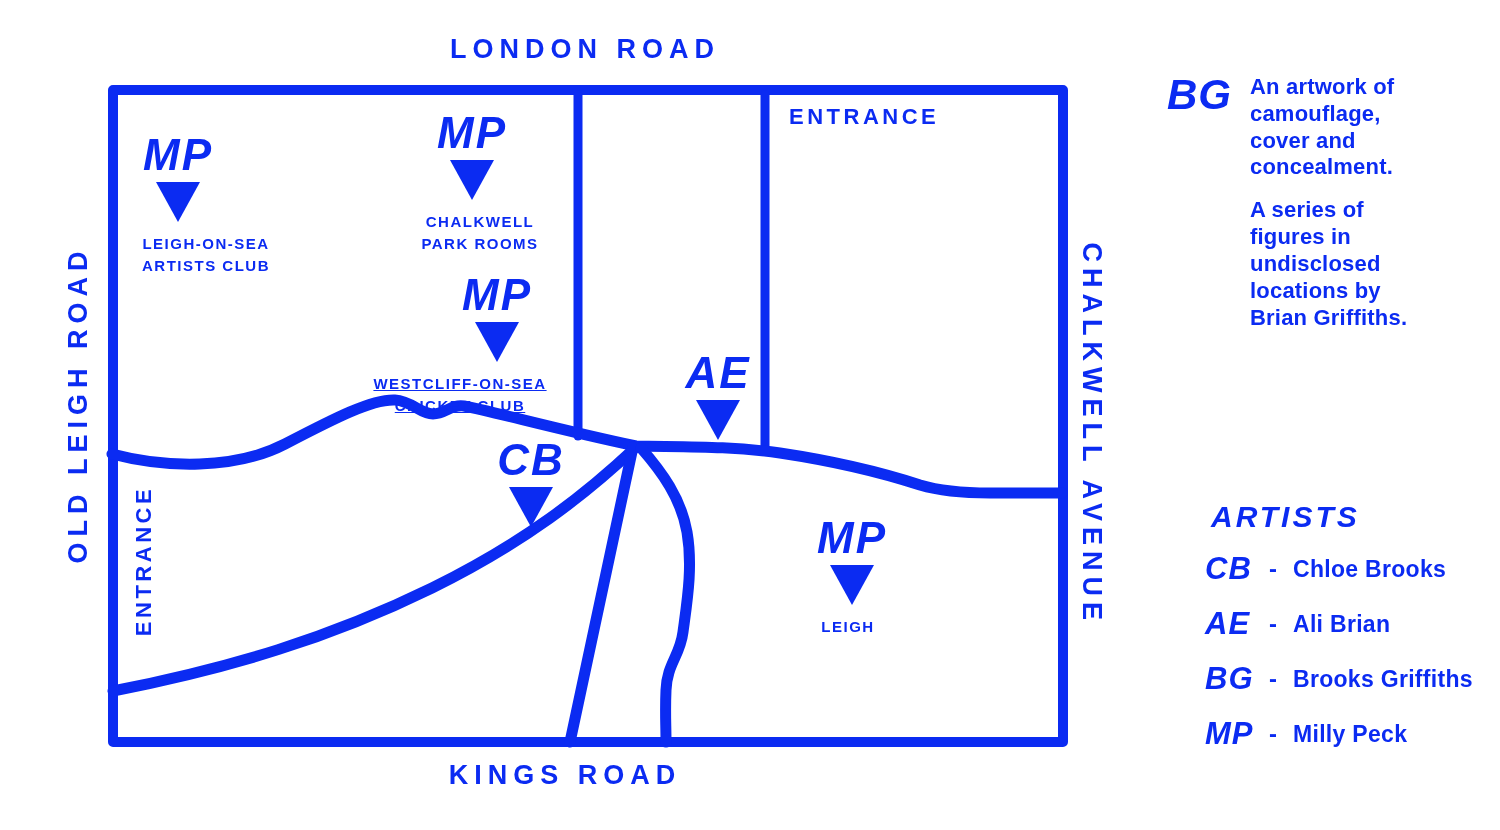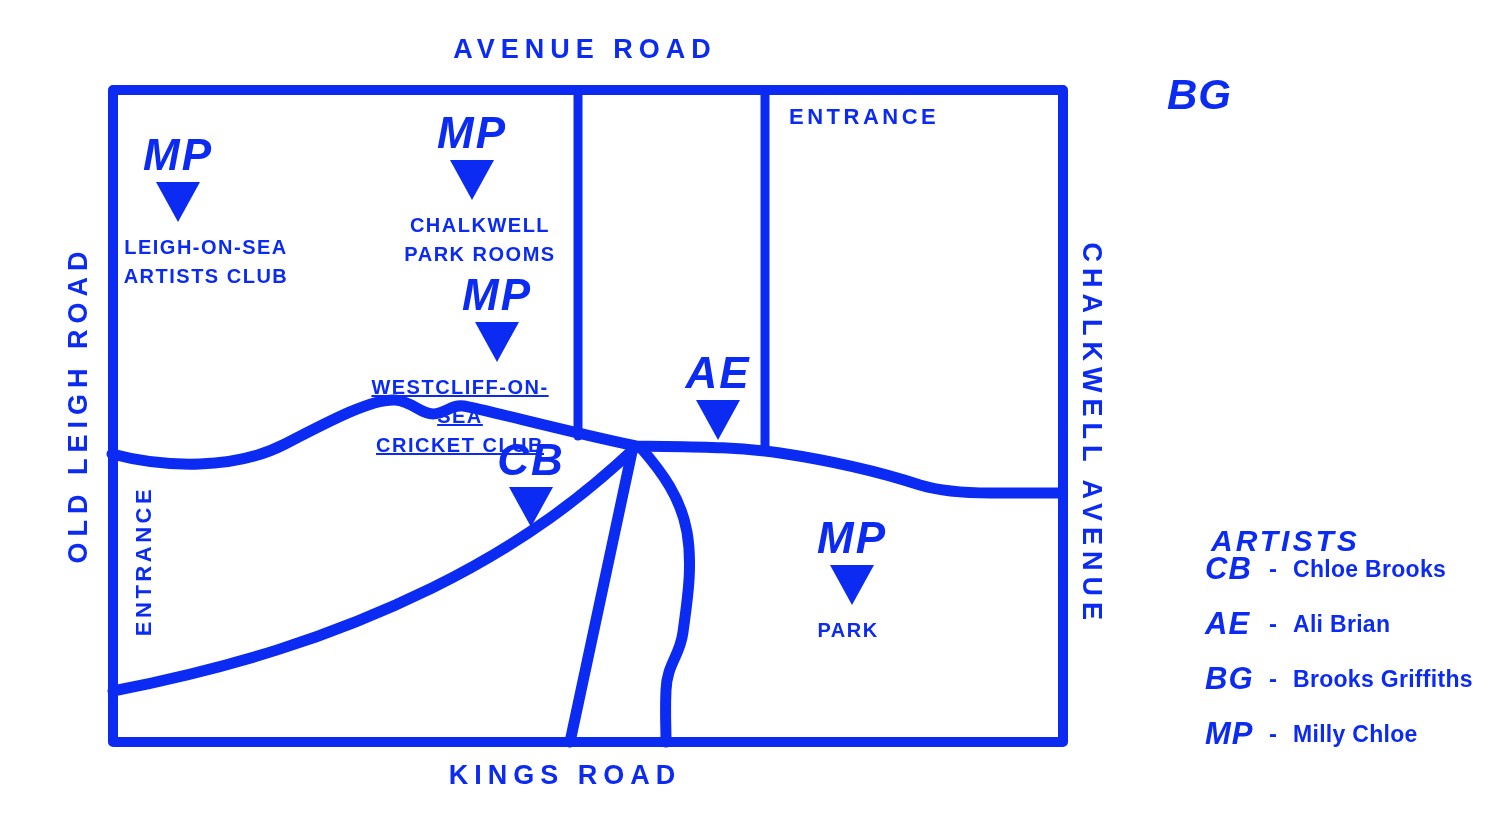--- a/index.html
+++ b/index.html
@@ -32,37 +32,37 @@
   .marker-code {
     display:block; font-size:44px; line-height:1; font-weight:bold;
     font-style:italic; letter-spacing:2px; color:var(--blue);
   }
   .marker-triangle {
     width:0; height:0; margin:5px auto 0;
     border-left:22px solid transparent; border-right:22px solid transparent;
     border-top:40px solid var(--blue);
   }
   .marker-label {
-    width:220px; margin-top:11px; font-size:20px; font-weight:bold;
+    width:220px; margin-top:11px; font-size:15px; font-weight:bold;
     letter-spacing:1.5px; line-height:1.45; white-space:pre-line; color:var(--blue);
   }
 
   .bg-note { position:absolute; left:1167px; top:74px; display:flex; gap:18px; }
   .bg-note-code {
     font-size:42px; line-height:1; font-weight:bold; font-style:italic;
     letter-spacing:1px; color:var(--blue);
   }
   .bg-paragraphs { width:210px; }
   .bg-paragraphs p {
     font-size:22px; font-weight:bold; line-height:1.22; letter-spacing:0.2px;
     white-space:pre-line; margin-bottom:16px; color:var(--blue);
   }
 
   .artists-title {
-    position:absolute; left:1211px; top:524px; font-size:30px; font-weight:bold;
+    position:absolute; left:1211px; top:500px; font-size:30px; font-weight:bold;
     font-style:italic; letter-spacing:3px; color:var(--blue);
   }
   .artists-list { position:absolute; left:1205px; top:549px; }
   .artist-row { display:flex; align-items:center; height:40px; margin-bottom:15px; }
   .artist-code {
     width:64px; font-size:31px; font-weight:bold; font-style:italic;
     letter-spacing:1px; color:var(--blue);
   }
   .artist-separator { font-size:24px; font-weight:bold; margin-right:16px; color:var(--blue); }
   .artist-name { font-size:23px; font-weight:bold; letter-spacing:0.3px; color:var(--blue); }
@@ -76,21 +76,21 @@
   <path d="M765,95 L765,450" stroke-width="9"></path>
   <path d="M112,454 C165,468 235,470 285,444 C335,418 372,399 395,400 C412,401 420,414 433,414
            C446,414 451,404 464,406 C495,412 560,430 636,446 C690,447 730,446 780,453
            C840,462 880,472 920,485 C940,491 960,493 990,493 L1062,493" stroke-width="11"></path>
   <path d="M113,691 C230,668 330,638 432,588 C525,542 585,495 636,447" stroke-width="11"></path>
   <path d="M633,447 L570,742" stroke-width="11"></path>
   <path d="M641,448 C662,472 681,498 687,532 C693,567 687,602 683,632
            C680,656 667,664 666,690 C665,712 666,725 666,742" stroke-width="11"></path>
 </svg>
 
-<div class="road-label" style="left:370px; top:34px; width:430px;">AVENUE ROAD</div>
+<div class="road-label" style="left:370px; top:34px; width:430px;">LONDON ROAD</div>
 <div class="road-label vertical-left" style="left:-72px; top:398px; width:300px;">OLD LEIGH ROAD</div>
 <div class="road-label vertical-right" style="left:916px; top:402px; width:350px;">CHALKWELL AVENUE</div>
 <div class="road-label" style="left:400px; top:760px; width:330px;">KINGS ROAD</div>
 
 <div class="entrance-label" style="left:789px; top:104px;">ENTRANCE</div>
 <div class="entrance-label vertical" style="left:39px; top:548px; width:210px;">ENTRANCE</div>
 
 <div>
     <div class="marker" style="left: 118px; top: 133px;">
       <span class="marker-code">MP</span>
@@ -114,26 +114,37 @@
       <span class="marker-code">AE</span>
       <div class="marker-triangle"></div>
     </div>
     <div class="marker" style="left: 471px; top: 438px;">
       <span class="marker-code">CB</span>
       <div class="marker-triangle"></div>
     </div>
     <div class="marker" style="left: 792px; top: 516px;">
       <span class="marker-code">MP</span>
       <div class="marker-triangle"></div>
-      <div class="marker-label" style="margin-left: -54px;">PARK</div>
+      <div class="marker-label" style="margin-left: -54px;">LEIGH</div>
     </div>
   </div>
 
 <div class="bg-note">
   <span class="bg-note-code">BG</span>
+  <div class="bg-paragraphs">
+    <p>An artwork of
+camouflage,
+cover and
+concealment.</p>
+    <p>A series of
+figures in
+undisclosed
+locations by
+Brian Griffiths.</p>
+  </div>
 </div>
 
 <div class="artists-title">ARTISTS</div>
 <div class="artists-list">
     <div class="artist-row">
       <span class="artist-code">CB</span>
       <span class="artist-separator">-</span>
       <span class="artist-name">Chloe Brooks</span>
     </div>
     <div class="artist-row">
@@ -142,15 +153,15 @@
       <span class="artist-name">Ali Brian</span>
     </div>
     <div class="artist-row">
       <span class="artist-code">BG</span>
       <span class="artist-separator">-</span>
       <span class="artist-name">Brooks Griffiths</span>
     </div>
     <div class="artist-row">
       <span class="artist-code">MP</span>
       <span class="artist-separator">-</span>
-      <span class="artist-name">Milly Chloe</span>
+      <span class="artist-name">Milly Peck</span>
     </div>
   </div>
 
 </body></html>

